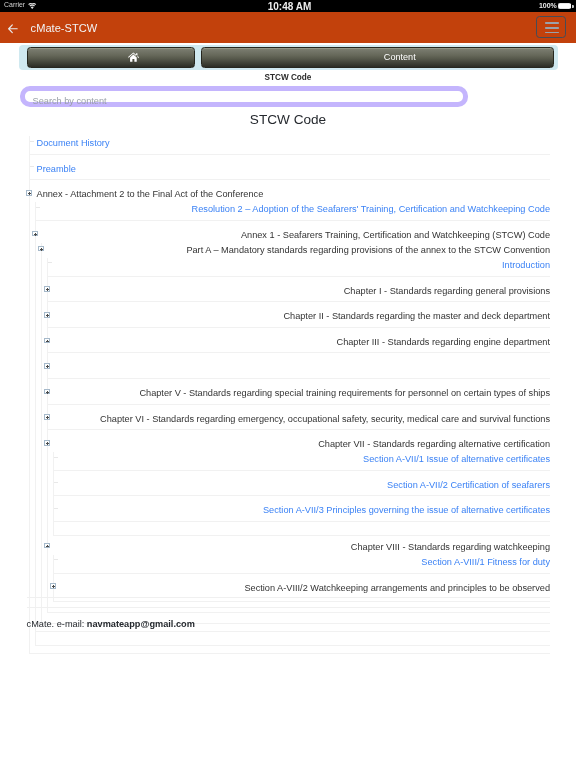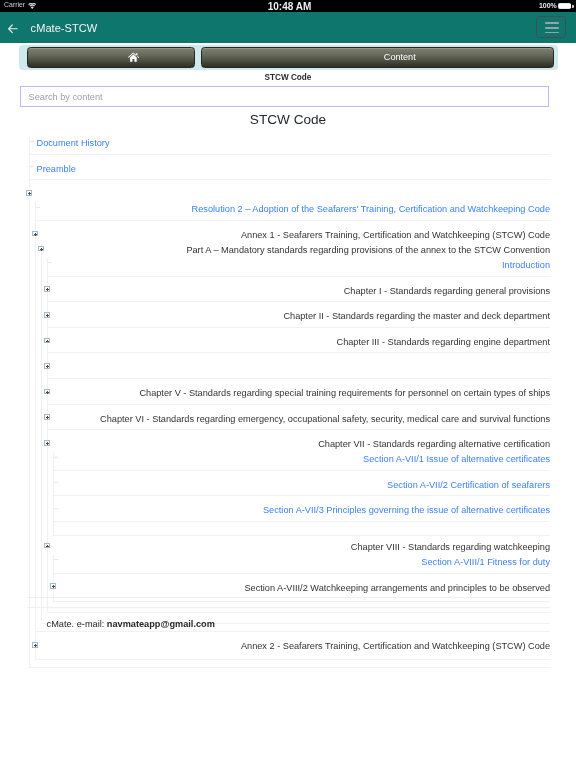--- a/index.html
+++ b/index.html
@@ -10,21 +10,21 @@
   #statusbar { position:absolute; left:0; top:0; width:576px; height:12px; background:#000; color:#fff; }
   #statusbar .carrier { position:absolute; left:4.1px; top:2.1px; font-size:6.9px; color:#d4d4d4; line-height:1; }
   #statusbar .wifi { position:absolute; left:28.4px; top:2.7px; line-height:0; }
   #statusbar .clock { position:absolute; left:1.5px; top:2.2px; width:576px; text-align:center; font-size:10px; font-weight:bold; color:#ededed; line-height:1; }
   #statusbar .batt-pct { position:absolute; left:538.9px; top:2.2px; font-size:7px; font-weight:bold; color:#ededed; line-height:1; }
   #statusbar .batt { position:absolute; left:557.6px; top:2.5px; width:13.8px; height:6.7px; border:0.9px solid #e8e8e8; border-radius:1.2px; }
   #statusbar .batt i { position:absolute; left:0.7px; top:0.7px; width:11.5px; height:4.3px; background:#fff; display:block; }
   #statusbar .batt b { position:absolute; left:13.8px; top:1.8px; width:1.4px; height:2.4px; background:#c8c8c8; display:block; border-radius:0 1px 1px 0;}
 
   
-  #navbar { position:absolute; left:0; top:12px; width:576px; height:30.5px; background:#0f766e; }
+  #navbar { position:absolute; left:0; top:12px; width:576px; height:30.5px; background:#c2410c; }
   #navbar .back { position:absolute; left:8.3px; top:12.2px; width:10px; height:10px; line-height:0; }
   #navbar .title { position:absolute; left:30.6px; top:11.1px; font-size:11.1px; color:#f2f4f6; line-height:1; }
   #navbar .burger { position:absolute; left:535.6px; top:4.4px; width:30.9px; height:21.8px; border:1px solid #464c56; border-radius:3.5px; }
   #navbar .burger span { position:absolute; left:8.2px; width:14.1px; height:1.7px; background:#9ba1ab; border-radius:0.8px; }
   #navbar .burger span:nth-child(1){ top:4.9px; }
   #navbar .burger span:nth-child(2){ top:9.5px; }
   #navbar .burger span:nth-child(3){ top:14.4px; }
 
   
   #btnbar { position:absolute; left:19.3px; top:44.8px; width:538.5px; height:25.2px; background:#d0e9f0; border-radius:4px; }
@@ -32,21 +32,21 @@
          background:linear-gradient(to bottom,#7e806e 0%, #75776a 14%, #66685a 38%, #55574a 58%, #414338 78%, #2c2d25 100%);
          color:#fff; font-size:9.1px; display:flex; align-items:center; justify-content:center; line-height:1;
          box-shadow: inset 0 1px 0 rgba(255,255,255,0.18); padding-left: 44px; }
   #btnHome { left:7.8px; width:168.2px; }
   #btnContent { left:182.2px; width:352.6px; }
 
   
   #sublabel { position:absolute; left:0; top:72.5px; width:576px; text-align:center; font-size:8.2px; font-weight:bold; color:#2b2b2b; }
 
   
-  #searchbox { position:absolute; left:20.4px; top:86.4px; width:529px; height:21px; border:1px solid #c4b5fd; border-radius:0; background:#fff; }
+  #searchbox { position:absolute; left:20.4px; top:86.4px; width:448px; height:21px; border:5px solid #c4b5fd; border-radius:10px; background:#fff; }
   #searchbox .ph { position:absolute; left:7.2px; top:5.6px; font-size:9.2px; color:#9aa1a8; line-height:1; }
 
   
   #pagetitle { position:absolute; left:0; top:113px; width:576px; text-align:center; font-size:13.6px; font-weight:normal; color:#25292e; line-height:1; }
 
   
   #tree { position:absolute; left:0px; top:136.2px; width:550px; font-size:9.2px; }
   ul { list-style:none; }
   #tree > ul { border-left:1px solid #f1f1f1; border-bottom:1px solid #f1f1f1; margin-left:29px; padding-bottom:3px; }
   #tree ul ul { border-left:1px solid #f1f1f1; border-bottom:1px solid #f1f1f1; margin-left:5px;
@@ -58,21 +58,21 @@
   .nd { color:#333; }
   .stub { position:absolute; left:-0.5px; top:4.4px; width:4px; height:1px; background:#e8e8e8; }
   .plus { position:absolute; left:-3.9px; top:2.9px; width:5.8px; height:5.6px; border:0.9px solid #a6b9ca; background:#fdfefe; }
   .plus::before { content:""; position:absolute; left:0.75px; top:1.95px; width:2.7px; height:0.85px; background:#4a4a4a; }
   .plus::after { content:""; position:absolute; left:1.7px; top:1.0px; width:0.85px; height:2.7px; background:#4a4a4a; }
 
   
   .hr { position:absolute; left:26.5px; width:523px; height:1px; background:#f0f0f0; }
   #hr1 { top:597px; }
   #hr2 { top:606.5px; }
-  #footer { position:absolute; left:26.6px; top:619.5px; font-size:9.2px; color:#25292e; line-height:1;margin-left:20px; }
+  #footer { position:absolute; left:26.6px; top:619.5px; font-size:9.2px; color:#25292e; line-height:1; }
   #footer b { font-weight:bold; }
 </style>
 </head>
 <body>
 
 <div id="statusbar">
   <span class="carrier">Carrier</span>
   <span class="wifi">
     <svg width="8.4" height="6.4" viewBox="0 0 18 14">
         <path d="M9 13.4 L5.7 9.4 A4.6 4.6 0 0 1 12.3 9.4 Z" fill="#dcdcdc"></path>
@@ -125,21 +125,21 @@
 
 <div id="tree">
     <ul>
       <li class="sep">
         <div class="item"><span class="stub"></span><span class="lnk">Document History</span></div>
       </li>
       <li class="sep">
         <div class="item"><span class="stub"></span><span class="lnk">Preamble</span></div>
       </li>
       <li>
-        <div class="item"><span class="plus"></span></div>
+        <div class="item"><span class="plus"></span><span class="nd">Annex - Attachment 2 to the Final Act of the Conference</span></div>
         <ul>
           <li class="sep">
             <div class="item"><span class="stub"></span><span class="lnk">Resolution 2 – Adoption of the Seafarers' Training, Certification and Watchkeeping Code</span></div>
           </li>
           <li class="sep">
             <div class="item"><span class="plus"></span><span class="nd">Annex 1 - Seafarers Training, Certification and Watchkeeping (STCW) Code</span></div>
             <ul>
               <li>
                 <div class="item"><span class="plus"></span><span class="nd">Part A – Mandatory standards regarding provisions of the annex to the STCW Convention</span></div>
                 <ul>
@@ -186,23 +186,20 @@
                       </li>
                       <li>
                         <div class="item"><span class="plus"></span><span class="nd">Section A-VIII/2 Watchkeeping arrangements and principles to be observed</span></div>
                       </li>
                     </ul>
                   </li>
                 </ul>
               </li>
             </ul>
           </li>
-          <li>
-            <div class="item"><span class="plus"></span><span class="nd">Annex 2 - Seafarers Training, Certification and Watchkeeping (STCW) Code</span></div>
-          </li>
         </ul>
       </li>
     </ul>
   </div>
 
 <div class="hr" id="hr1"></div>
 <div class="hr" id="hr2"></div>
 <div id="footer">
   <span>cMate. e-mail: </span><b>navmateapp@gmail.com</b>
 </div>

